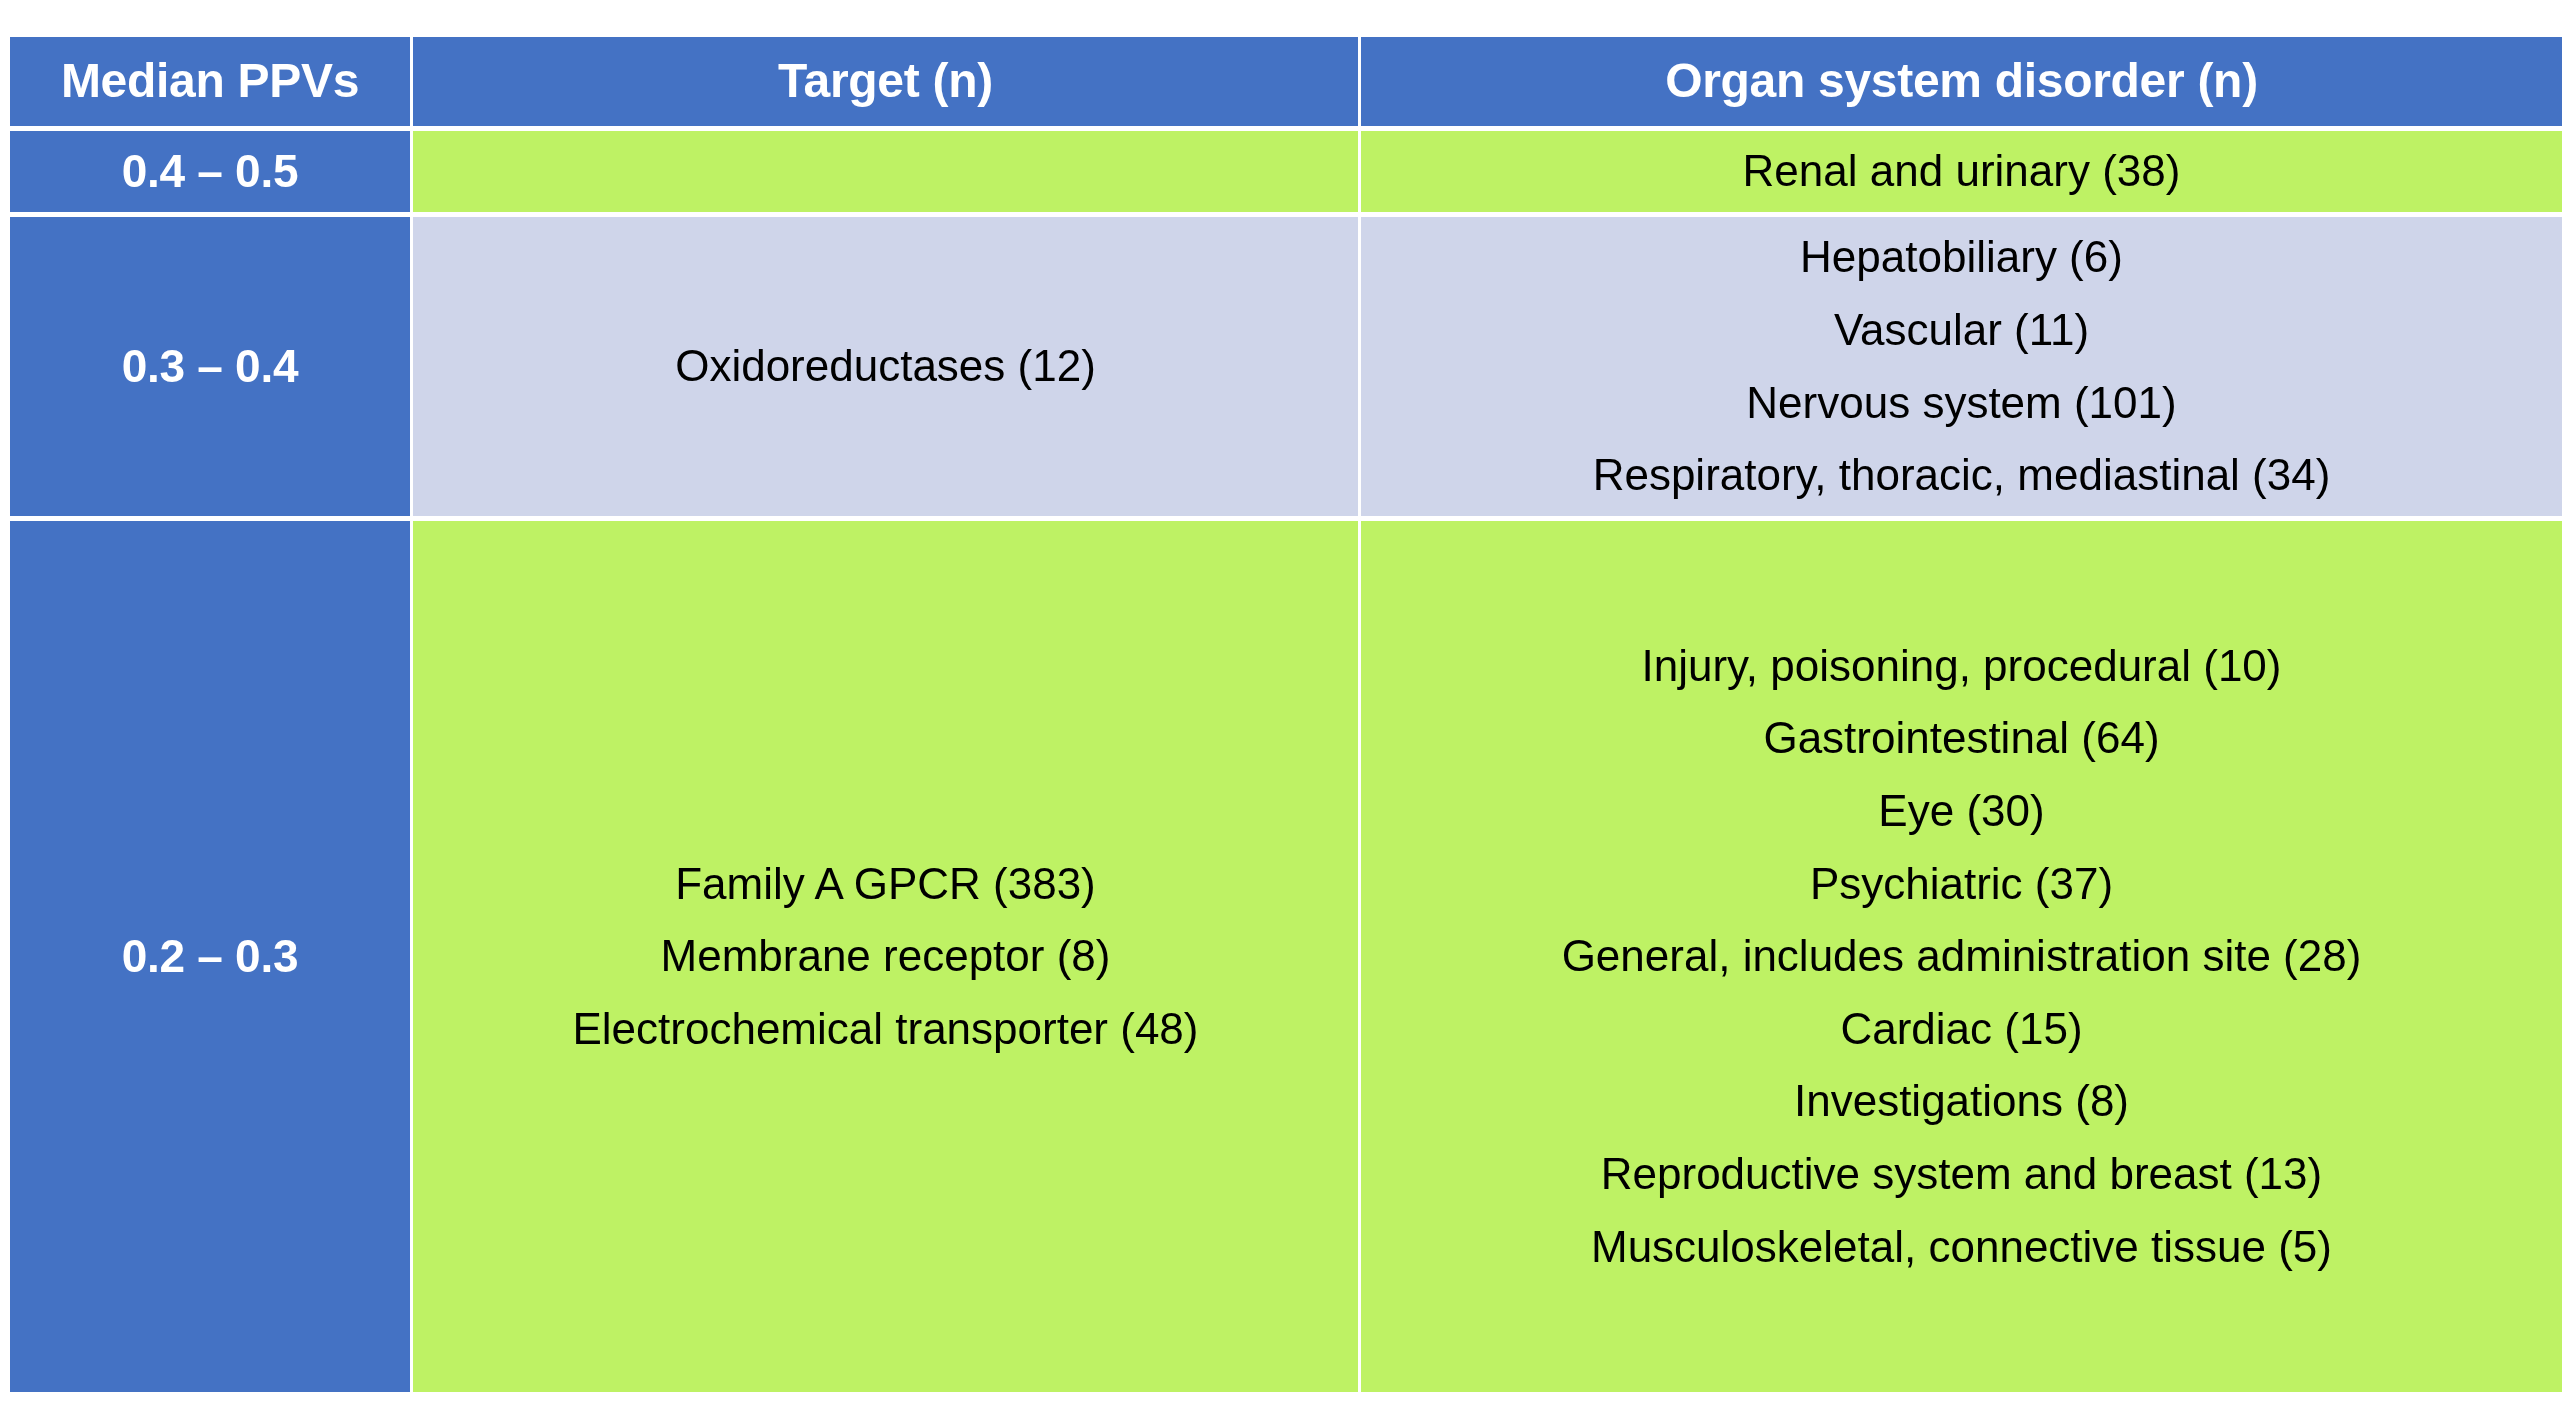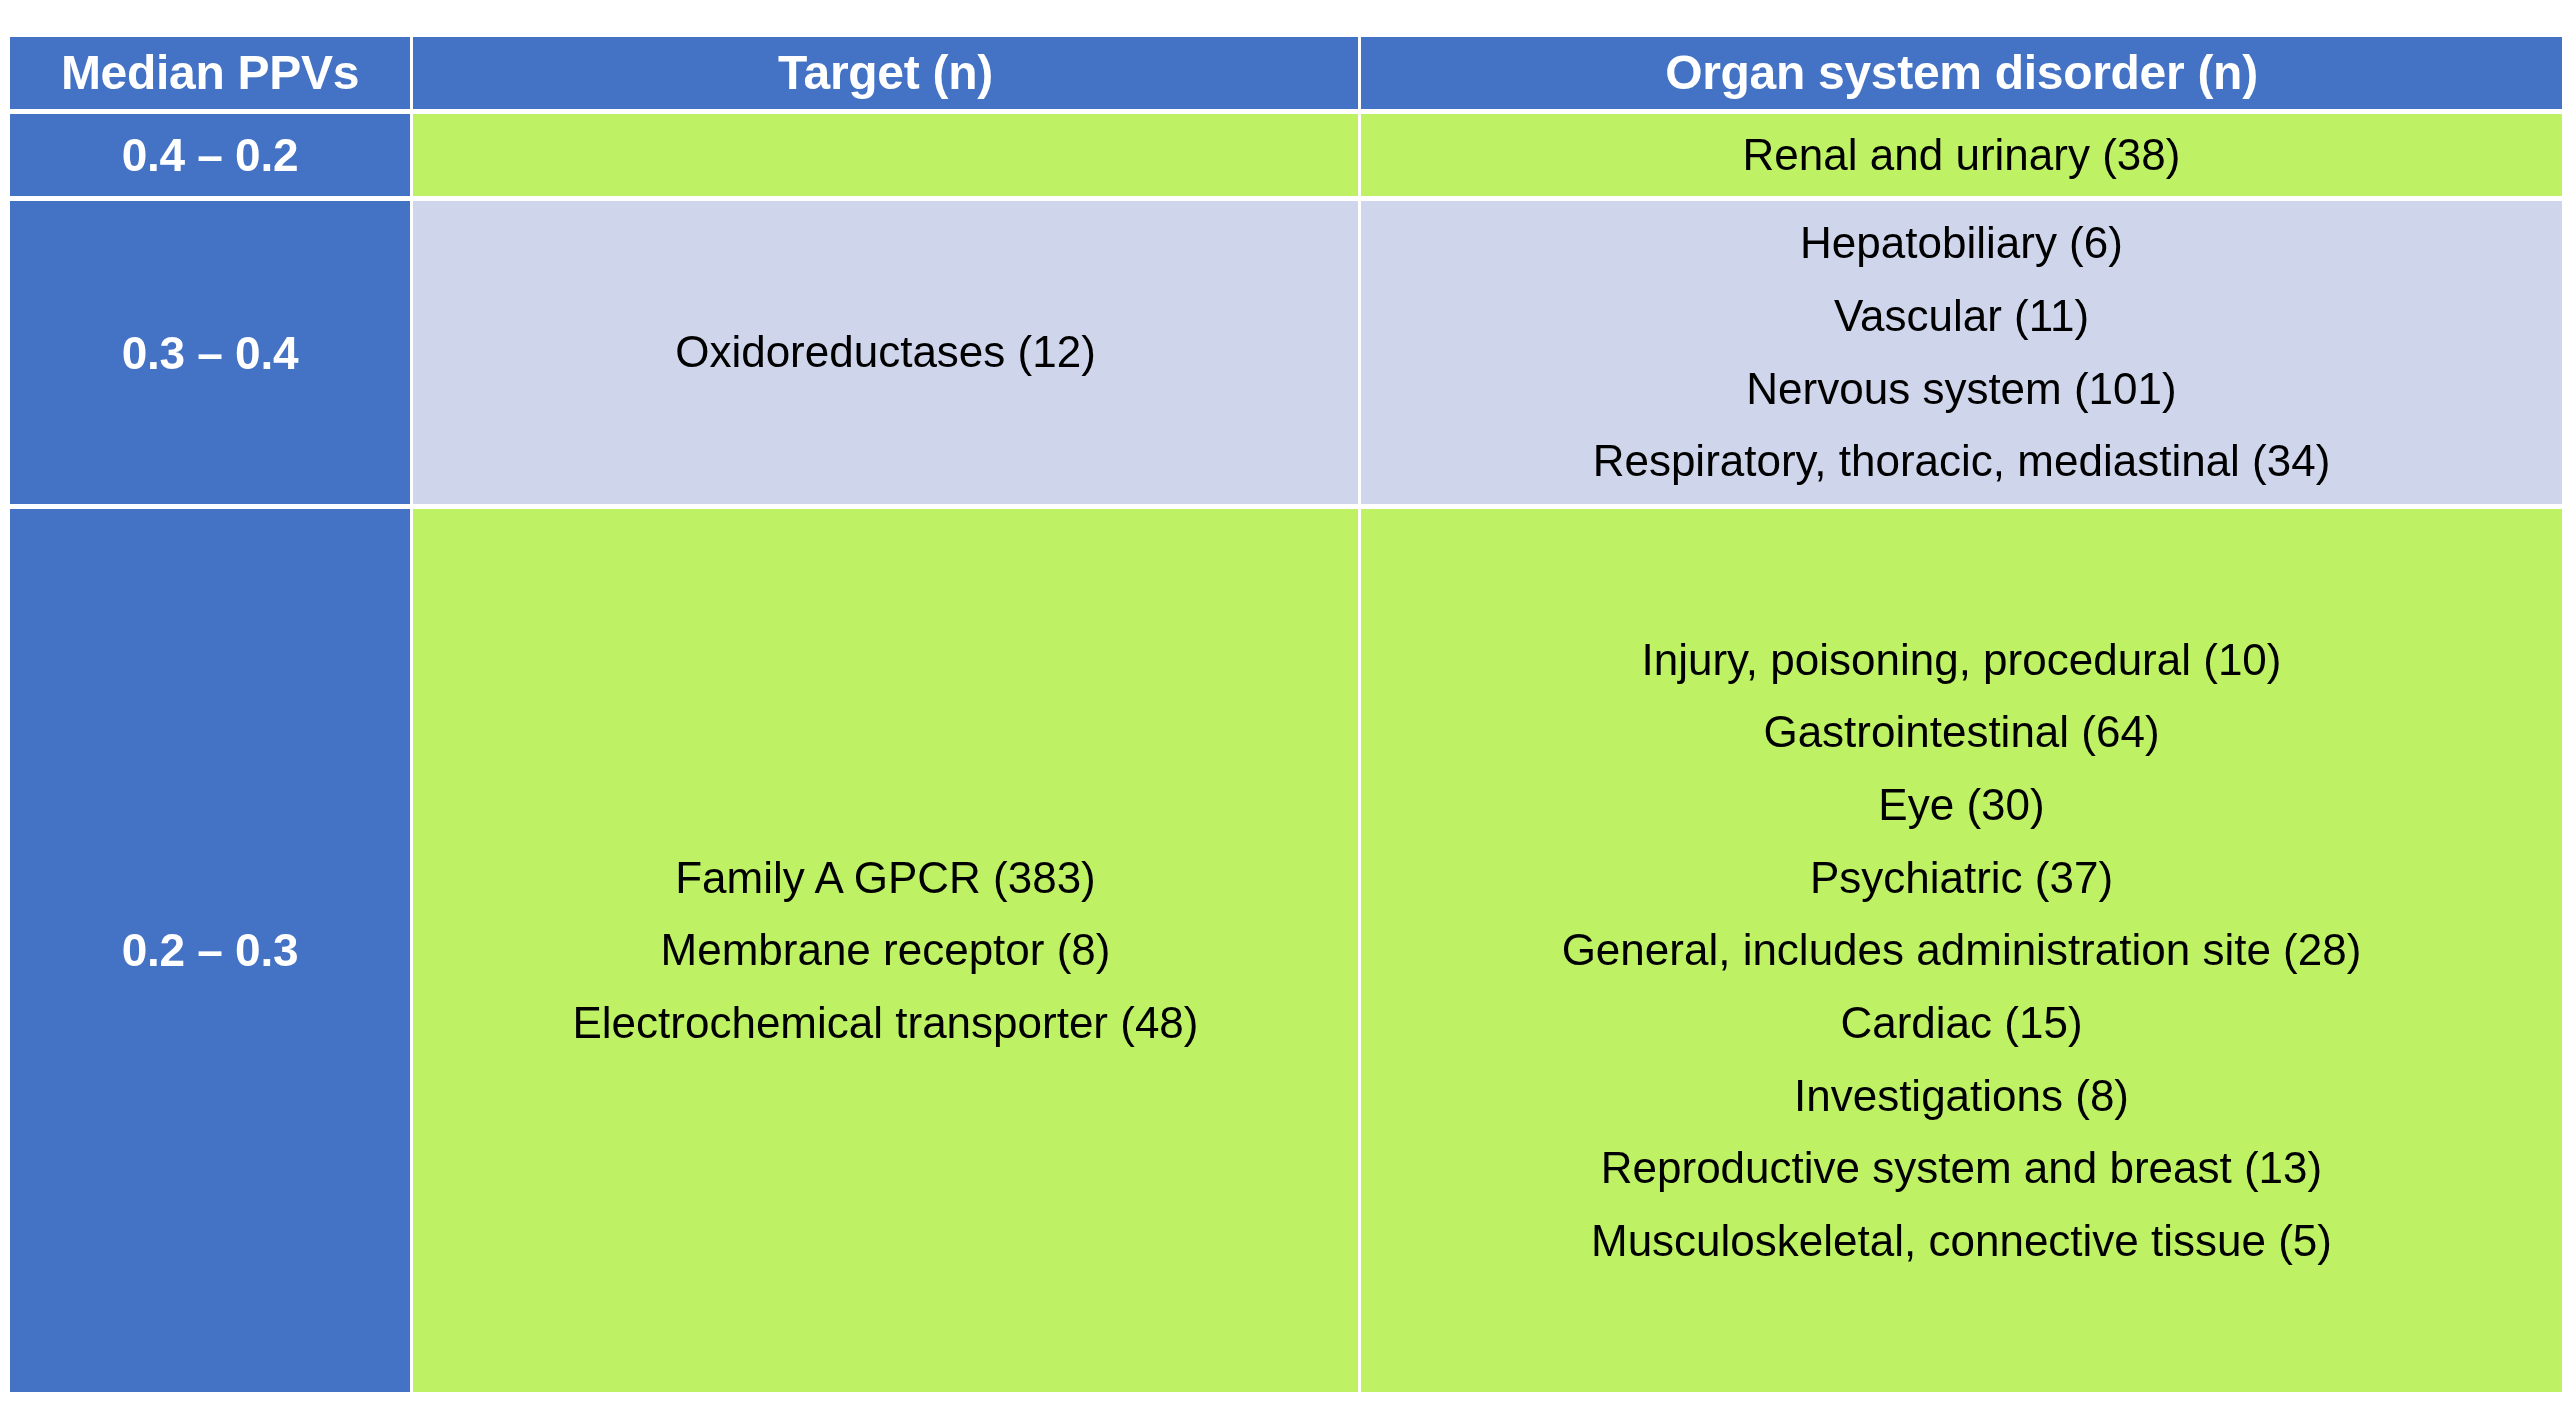--- a/index.html
+++ b/index.html
@@ -42,21 +42,21 @@
     border: 0;
   }
 
   
   thead th {
     background: #4472C4;
     color: #FFFFFF;
     font-weight: bold;
     font-size: 48px;
     line-height: 1.05;
-    height: 72px;
+    height: 89px;
     letter-spacing: -0.3px;
     font-stretch: condensed;
   }
 
   
   td.ppv-cell {
     background: #4472C4;
     color: #FFFFFF;
     font-weight: bold;
     font-size: 46px;
@@ -98,21 +98,21 @@
     </colgroup>
     <thead>
       <tr>
         <th>Median PPVs</th>
         <th>Target (n)</th>
         <th>Organ system disorder (n)</th>
       </tr>
     </thead>
     <tbody id="table-body">
         <tr style="height: 76px;">
-          <td class="ppv-cell">0.4 – 0.2</td>
+          <td class="ppv-cell">0.4 – 0.5</td>
           <td class="body-cell band-light">
             <div class="cell-lines empty-cell"></div>
           </td>
           <td class="body-cell band-light">
             <div class="cell-lines">
               <div class="cell-line">Renal and urinary (38)</div>
             </div>
           </td>
         </tr>
         <tr style="height: 225px;">

